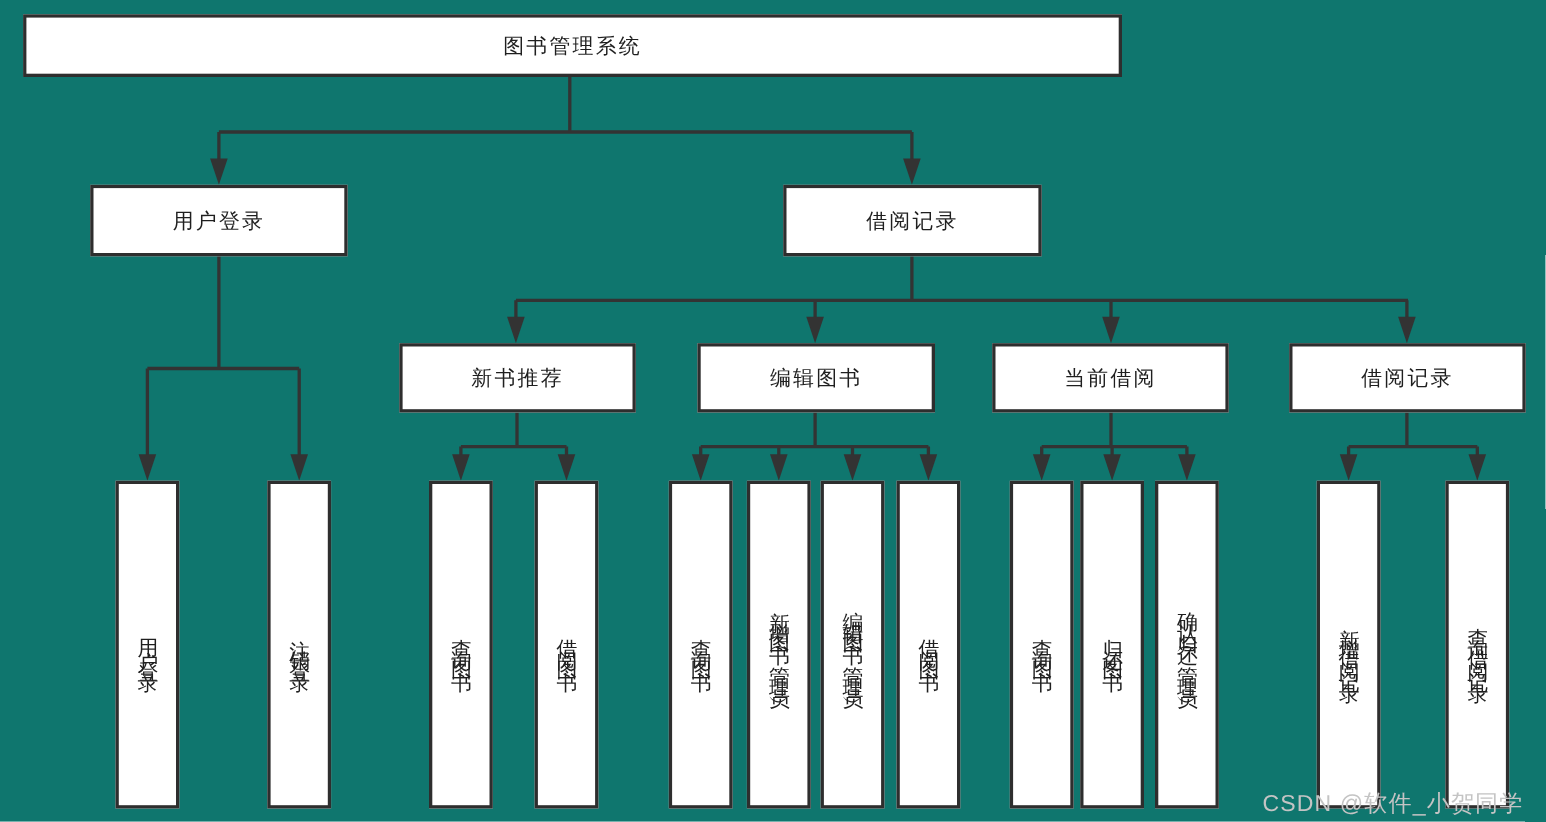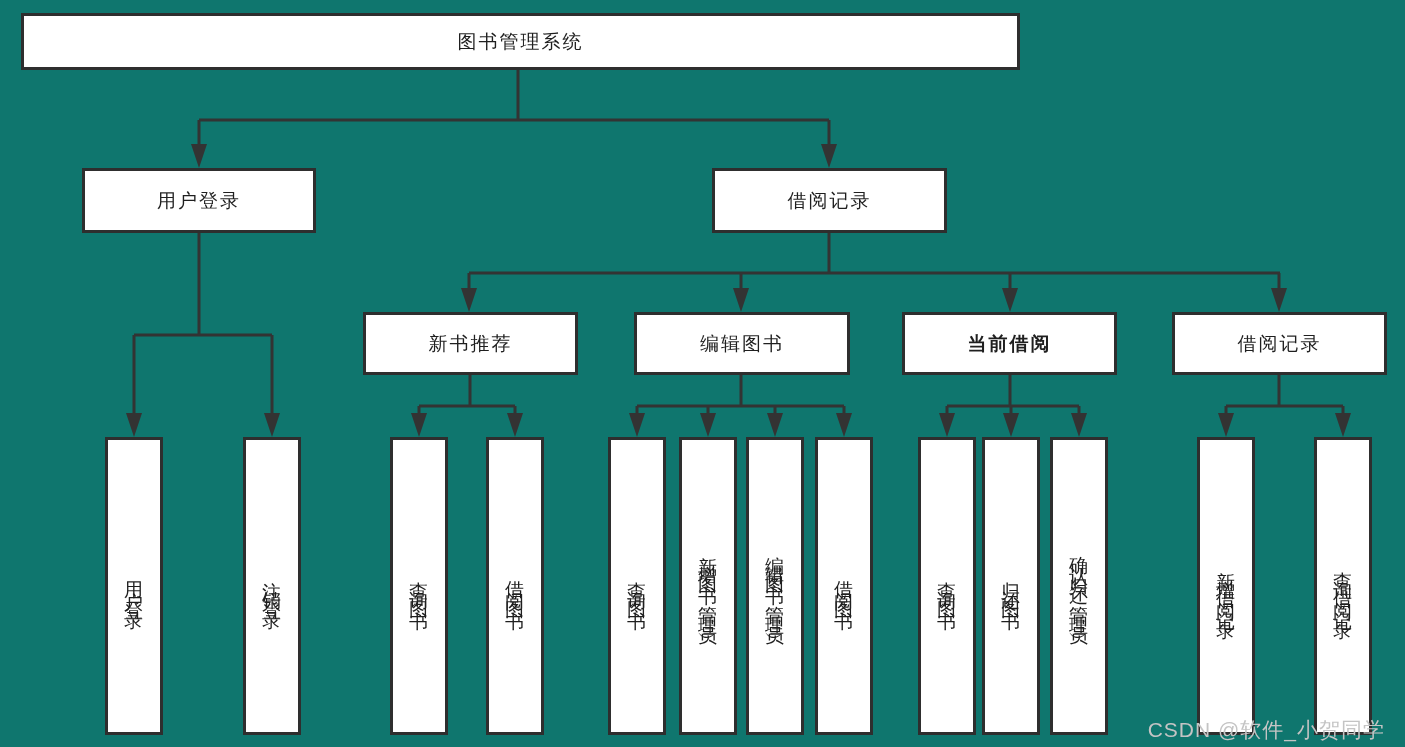--- a/index.html
+++ b/index.html
@@ -22,21 +22,21 @@
   .vlabel{
     writing-mode:vertical-rl;text-orientation:mixed;
     font-size:19px;letter-spacing:10px;line-height:1;white-space:nowrap;
   }
   
   #n-root{left:21px;top:13px;width:999px;height:57px;}
   #n-login{left:82px;top:168px;width:234px;height:65px;}
   #n-mgmt{left:712px;top:168px;width:235px;height:65px;}
   #n-newbooks{left:363px;top:312px;width:215px;height:63px;text-align:center;}
   #n-bookborrow{left:634px;top:312px;width:216px;height:63px;}
-  #n-currentborrow{left:902px;top:312px;width:215px;height:63px;font-weight:bold;}
+  #n-currentborrow{left:902px;top:312px;width:215px;height:63px;}
   #n-records{left:1172px;top:312px;width:215px;height:63px;text-align:center;}
   
   #n-leaf-user-login{left:105px;}
   #n-leaf-logout{left:243px;}
   #n-nb-query{left:390px;}
   #n-nb-borrow{left:486px;}
   #n-bb-query{left:608px;}
   #n-bb-add{left:679px;}
   #n-bb-edit{left:746px;}
   #n-bb-borrow{left:815px;}

